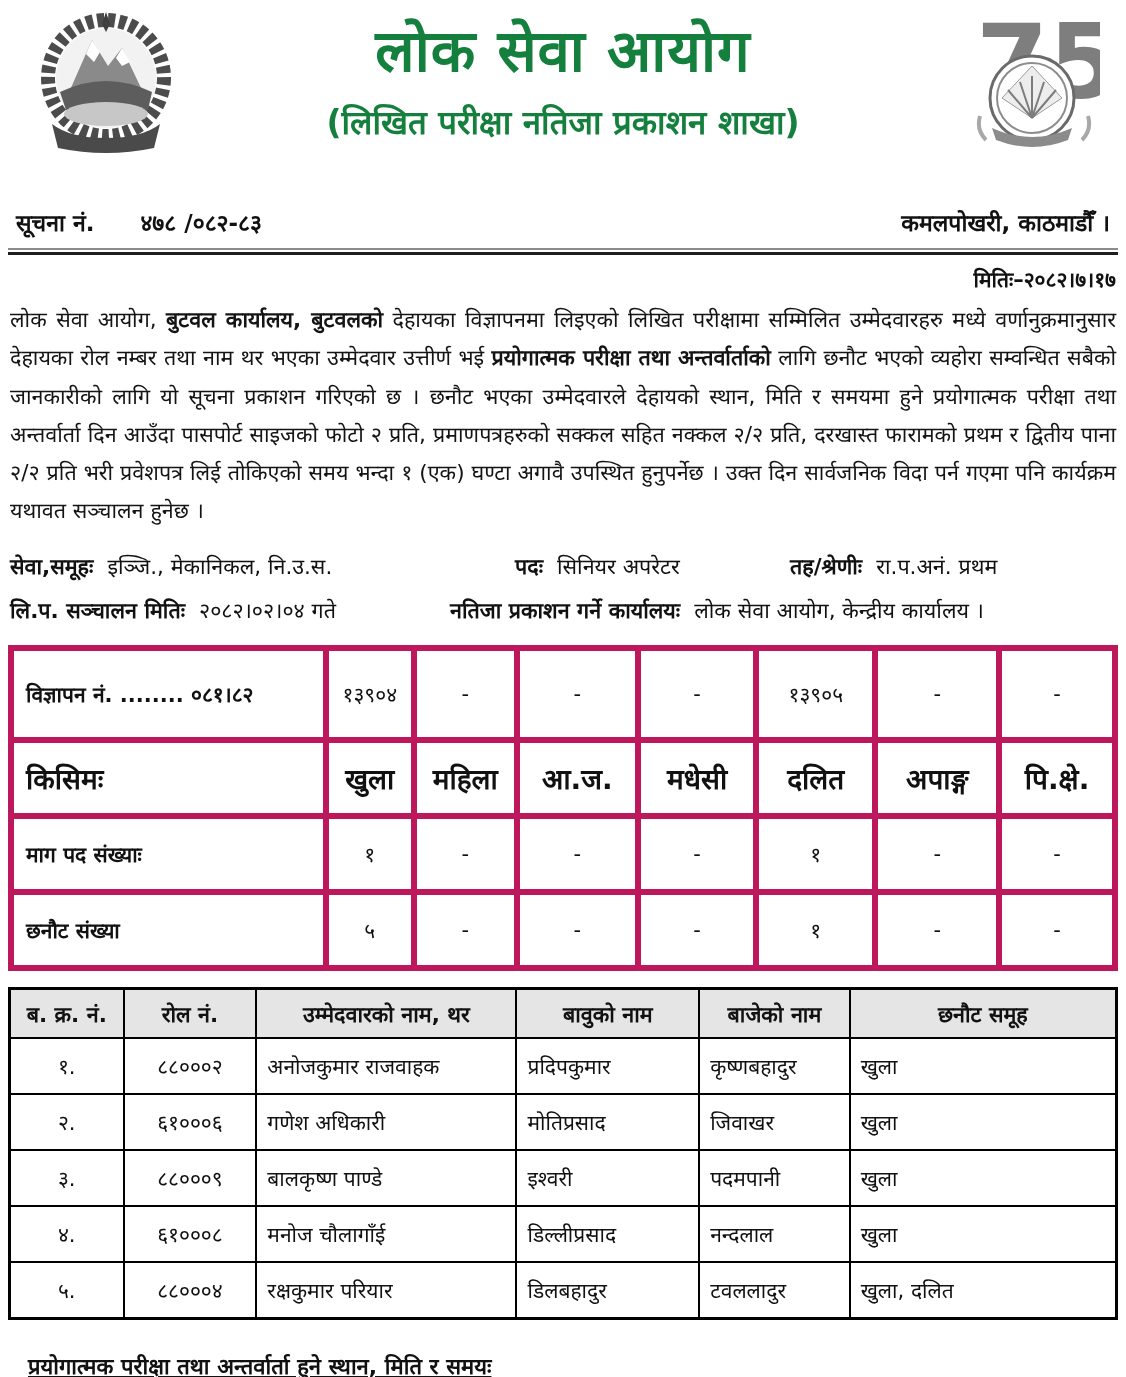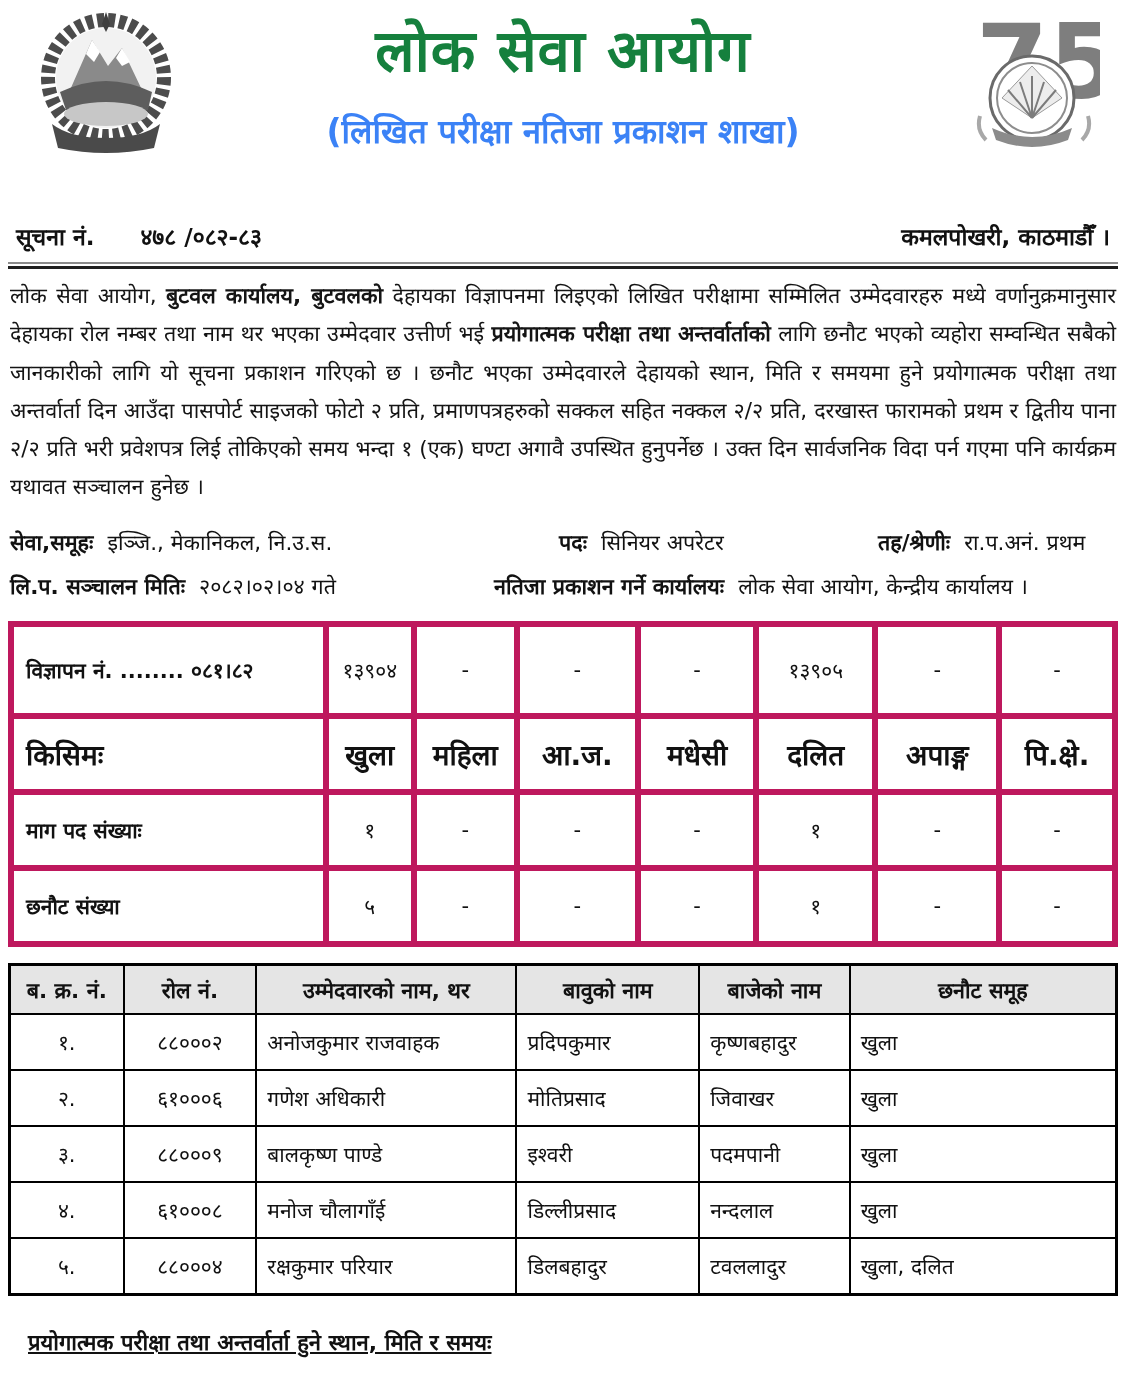--- a/index.html
+++ b/index.html
@@ -3,36 +3,36 @@
 <meta charset="utf-8">
 <style>
   html,body{margin:0;padding:0;background:#ffffff;}
   body{width:1126px;height:1377px;font-family:"DejaVu Sans","Liberation Sans",sans-serif;color:#111;overflow:hidden;}
   .page{position:relative;width:1110px;margin:0 auto;padding:0;}
   
   .header{position:relative;height:206px;}
   .emblem-left{position:absolute;left:22px;top:6px;width:152px;height:152px;}
   .logo-right{position:absolute;right:18px;top:6px;width:132px;height:152px;}
   .title{text-align:center;font-size:58px;font-weight:bold;color:#15803d;padding-top:20px;letter-spacing:1px;line-height:1.1;}
-  .subtitle{text-align:center;font-size:33px;font-weight:bold;color:#3b82f6;margin-top:24px;}
-  
-  .notice-row{display:flex;justify-content:space-between;align-items:baseline;font-size:23px;margin-top:14px;padding:0 8px;}
+  .subtitle{text-align:center;font-size:33px;font-weight:bold;color:#15803d;margin-top:15px;}
+  
+  .notice-row{display:flex;justify-content:space-between;align-items:baseline;font-size:23px;padding:0 8px;}
   .notice-left{display:flex;gap:46px;}
   .notice-label{font-weight:bold;}
   .notice-number{font-weight:600;}
   .address{font-weight:bold;}
   
   .rule{height:2px;border-top:2px solid #8b8b8b;border-bottom:3px solid #1e1e1e;margin-top:10px;}
   .date-line{text-align:right;font-size:21px;font-weight:600;margin:10px 2px 0 0;}
   
   .para{font-size:21.5px;line-height:1.78;text-align:justify;margin:8px 2px 0 2px;color:#141414;}
   .para b{font-weight:bold;}
   
   .meta{font-size:21.5px;margin:14px 2px 0 2px;}
-  .meta-row{display:flex;line-height:2.05;gap:44px;}
+  .meta-row{display:flex;line-height:2.05;}
   .meta b{font-weight:bold;}
   .m1{width:505px;} .m2{width:275px;} .m3{flex:1;}
   .m4{width:440px;} .m5{flex:1;}
   .meta .val{margin-left:14px;}
   
   table{border-collapse:collapse;width:100%;}
   .t1{margin-top:12px;font-size:21px;border:3px solid #000;}
   .t1 td{border:6px solid #be185d;text-align:center;padding:16px 6px;height:38px;}
   .t1 tr.adv td{height:54px;border-bottom:3px solid #000;}
   .t1 td.lbl{text-align:left;font-weight:bold;padding-left:12px;}
@@ -79,20 +79,21 @@
   <div class="notice-row">
     <div class="notice-left">
       <span class="notice-label">सूचना नं.</span>
       <span class="notice-number">४७८ /०८२-८३</span>
     </div>
     <span class="address">कमलपोखरी, काठमाडौँ ।</span>
   </div>
 
   <div class="rule"></div>
 
+  <div class="date-line">मितिः–२०८२।७।१७</div>
 
   <p class="para"><span>लोक सेवा आयोग, </span><b>बुटवल कार्यालय, बुटवलको</b><span> देहायका विज्ञापनमा लिइएको लिखित परीक्षामा सम्मिलित उम्मेदवारहरु मध्ये वर्णानुक्रमानुसार देहायका रोल नम्बर तथा नाम थर भएका उम्मेदवार उत्तीर्ण भई </span><b>प्रयोगात्मक परीक्षा तथा अन्तर्वार्ताको</b><span> लागि छनौट भएको व्यहोरा सम्वन्धित सबैको जानकारीको लागि यो सूचना प्रकाशन गरिएको छ । छनौट भएका उम्मेदवारले देहायको स्थान, मिति र समयमा हुने प्रयोगात्मक परीक्षा तथा अन्तर्वार्ता दिन आउँदा पासपोर्ट साइजको फोटो २ प्रति, प्रमाणपत्रहरुको सक्कल सहित नक्कल २/२ प्रति, दरखास्त फारामको प्रथम र द्वितीय पाना २/२ प्रति भरी प्रवेशपत्र लिई तोकिएको समय भन्दा १ (एक) घण्टा अगावै उपस्थित हुनुपर्नेछ । उक्त दिन सार्वजनिक विदा पर्न गएमा पनि कार्यक्रम यथावत सञ्चालन हुनेछ ।</span></p>
 
   <div class="meta">
     <div class="meta-row">
       <span class="m1"><b>सेवा,समूहः</b><span class="val">इञ्जि., मेकानिकल, नि.उ.स.</span></span>
       <span class="m2"><b>पदः</b><span class="val">सिनियर अपरेटर</span></span>
       <span class="m3"><b>तह/श्रेणीः</b><span class="val">रा.प.अनं. प्रथम</span></span>
     </div>
     <div class="meta-row">

